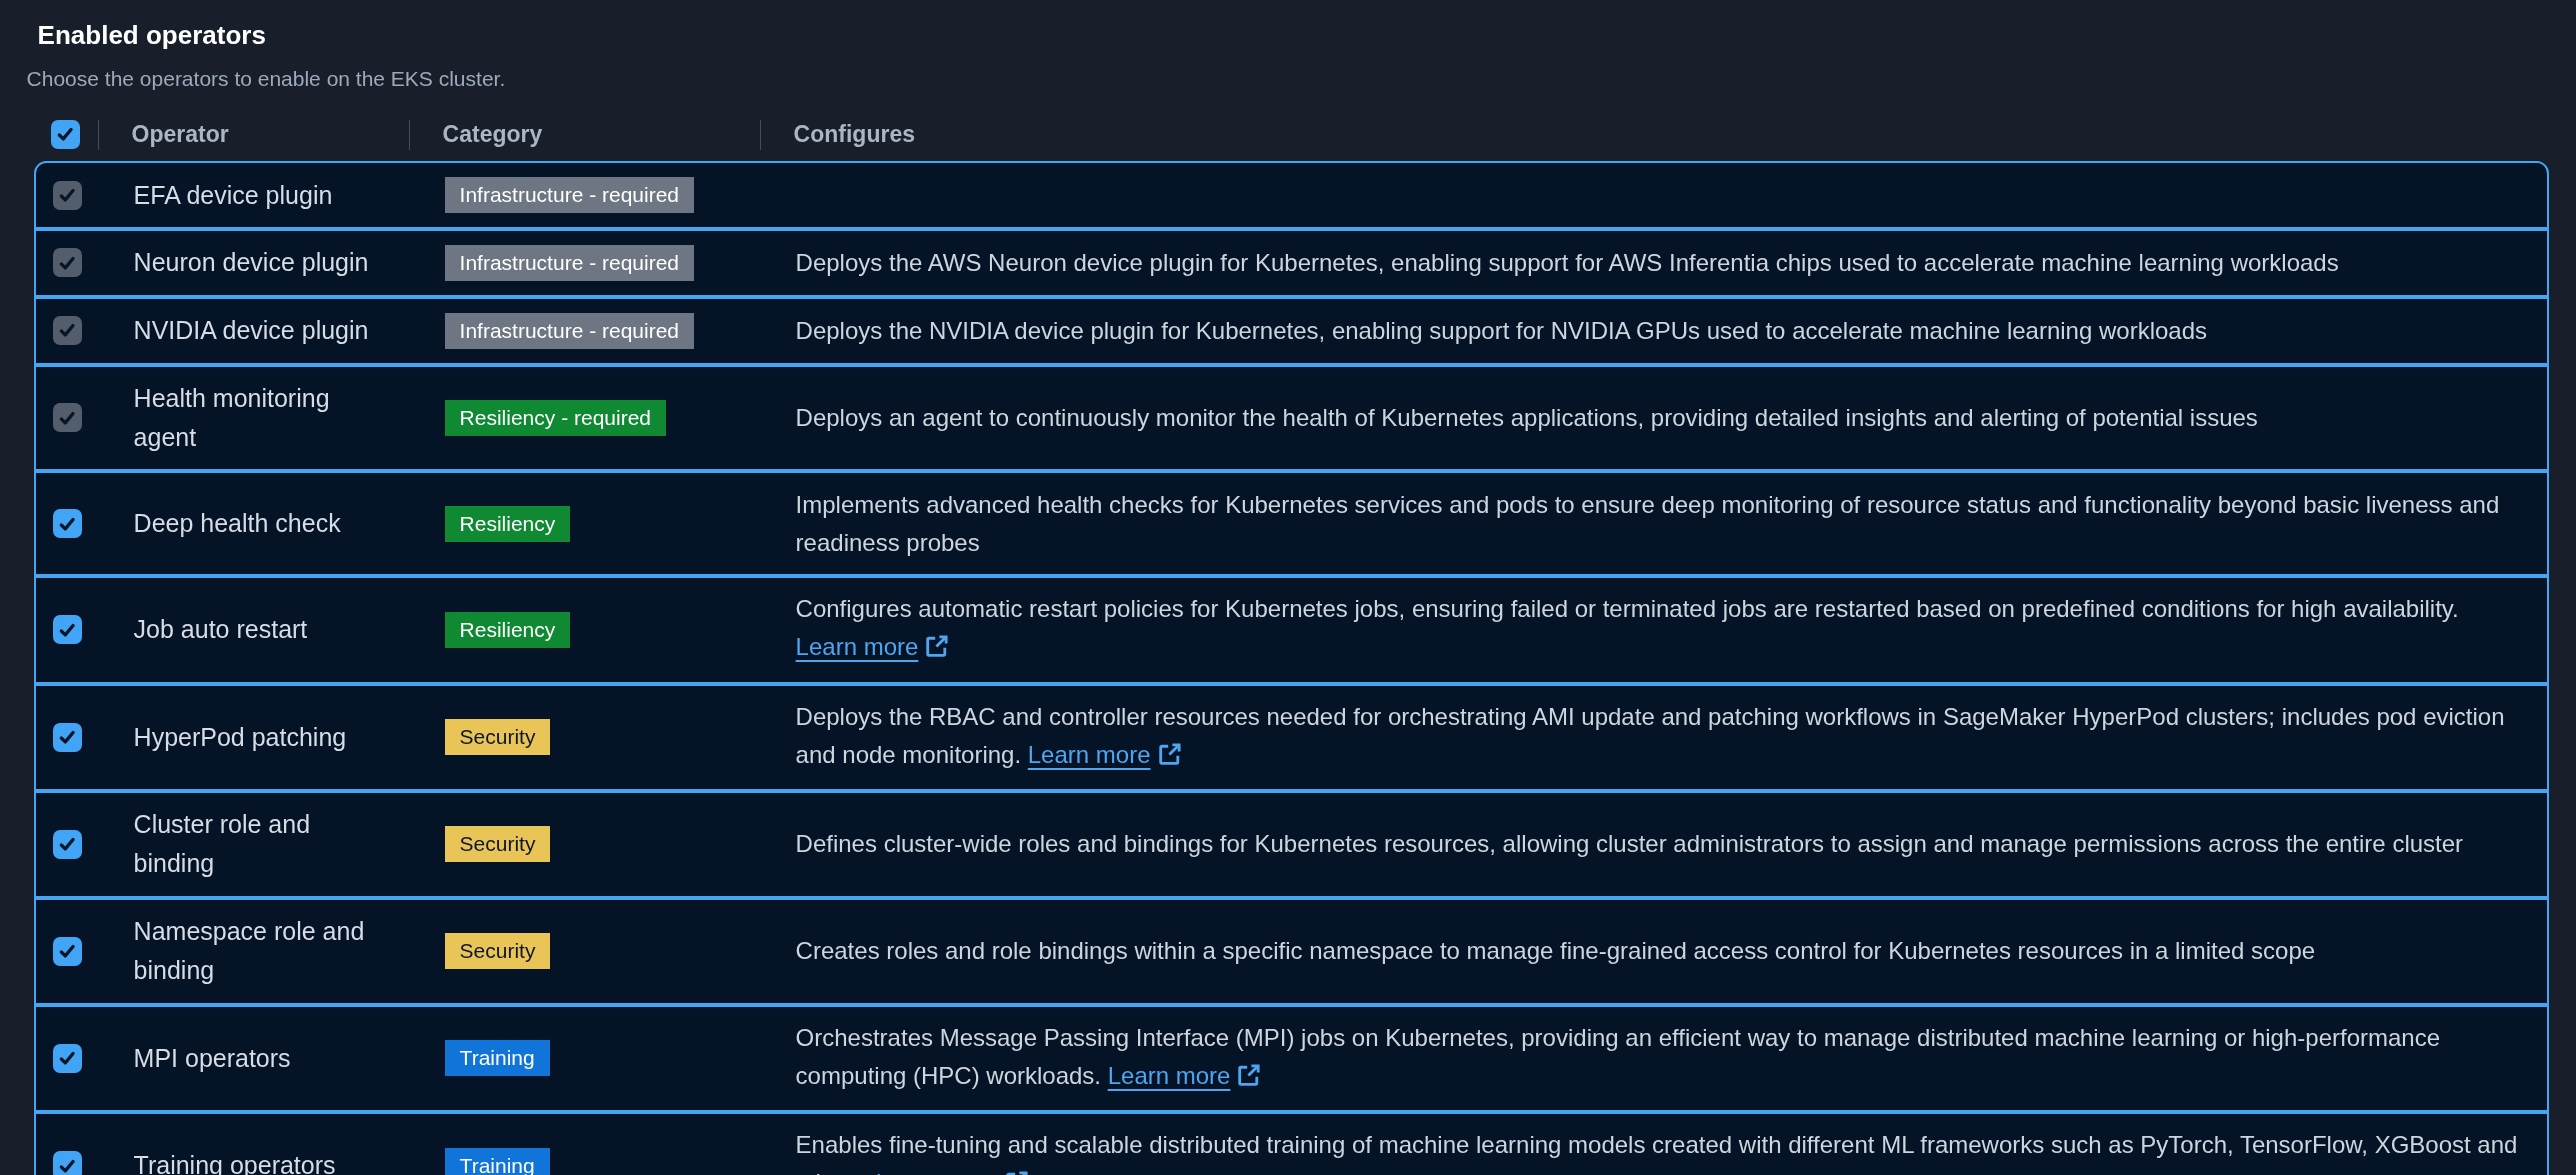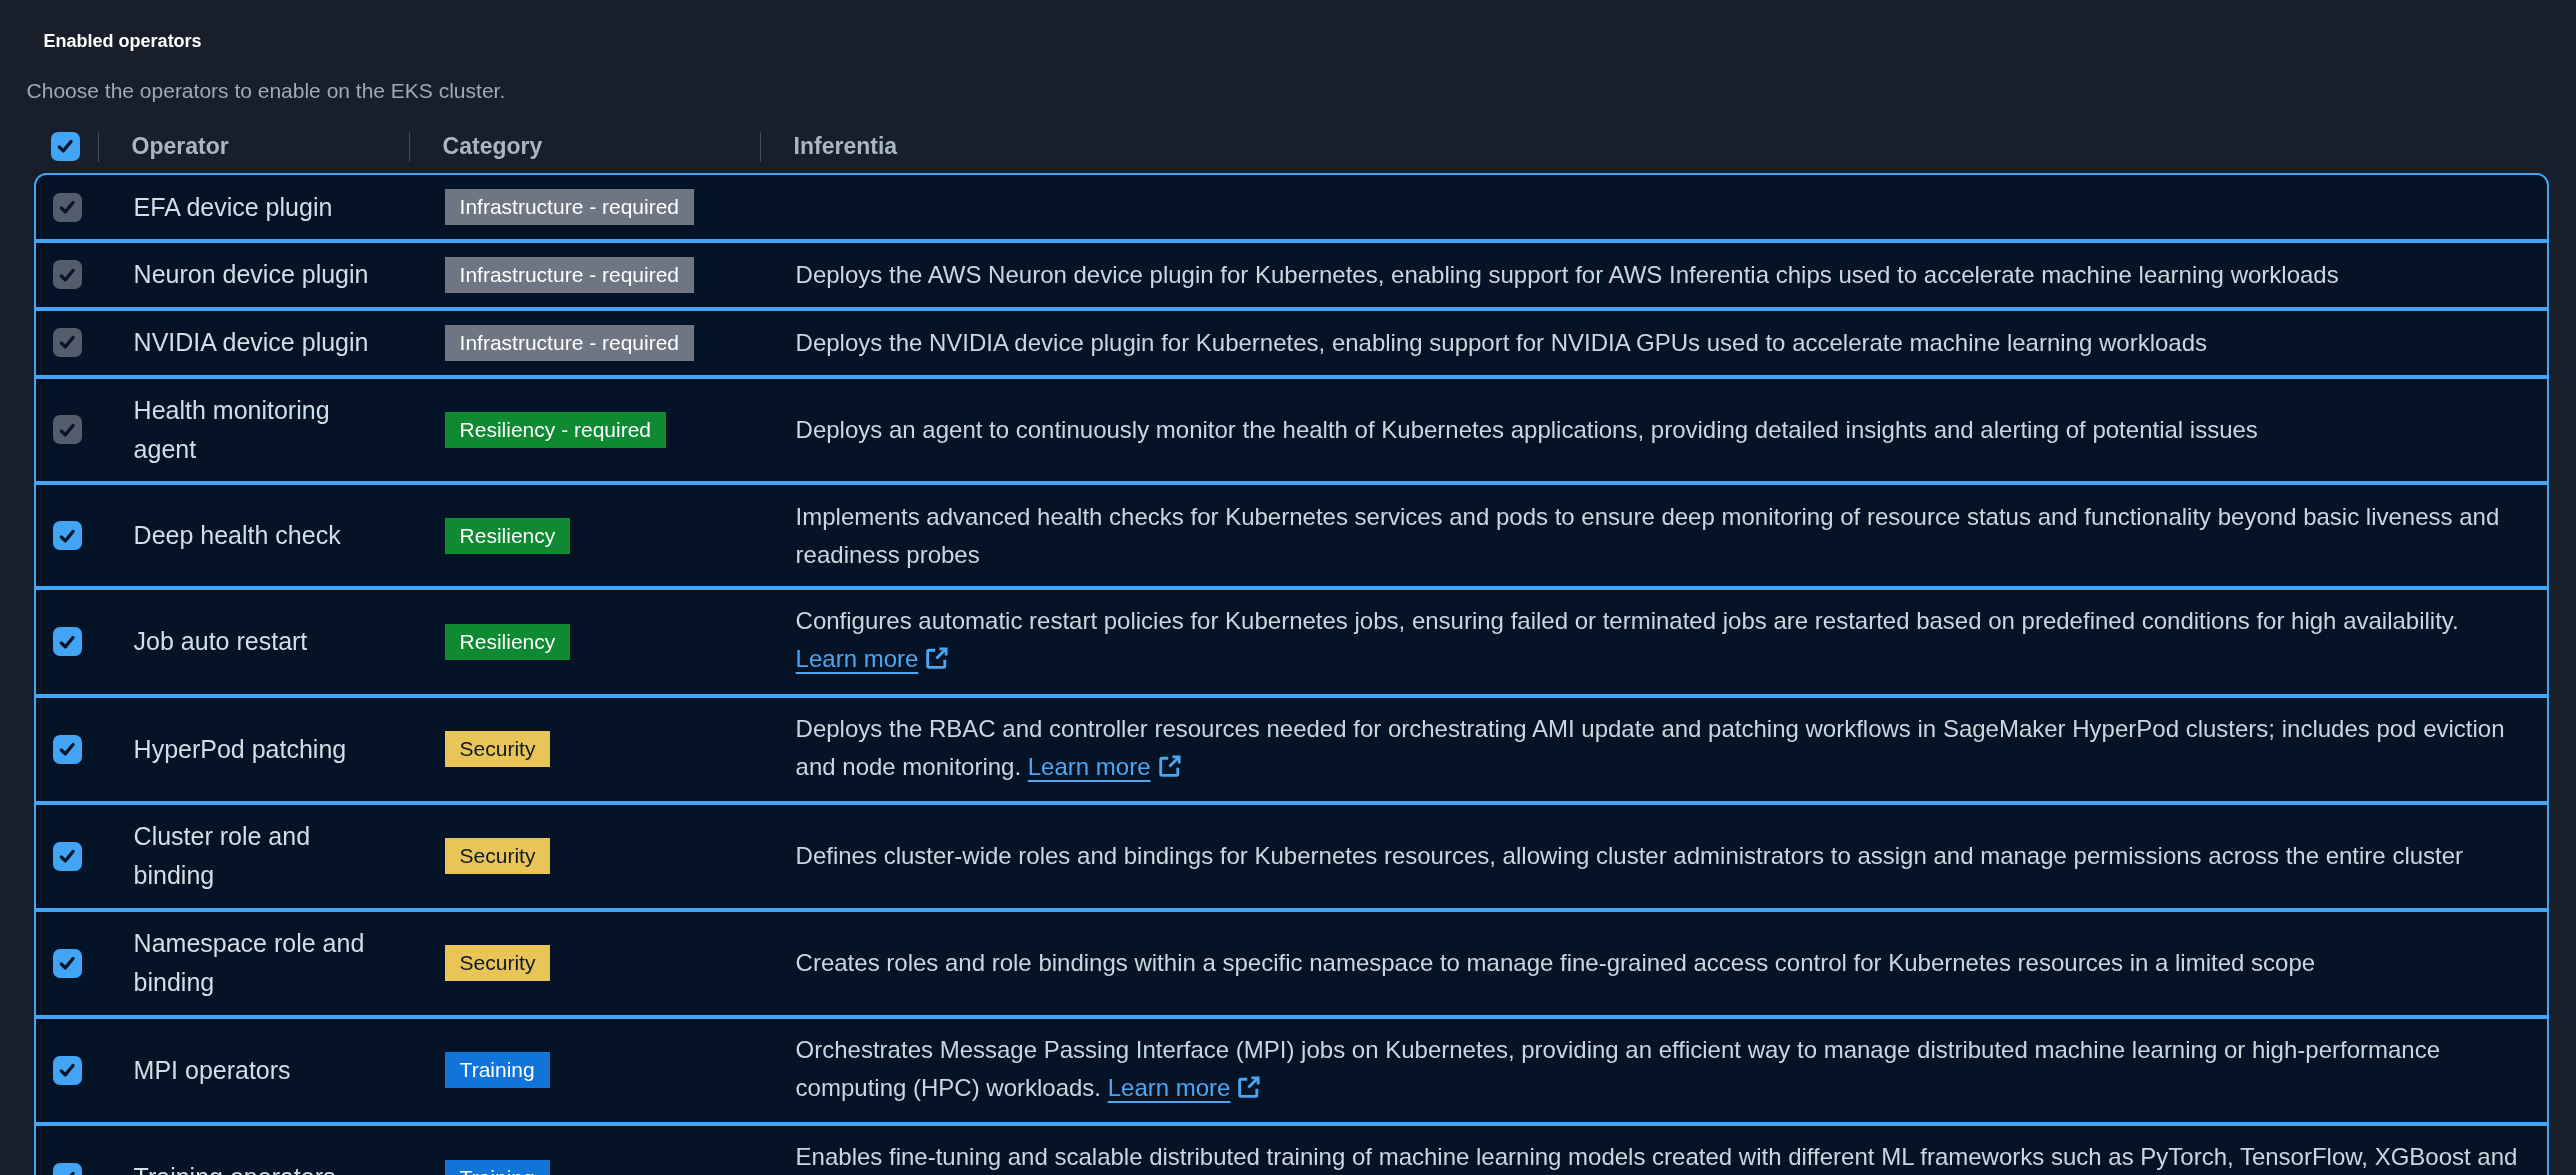--- a/index.html
+++ b/index.html
@@ -4,21 +4,21 @@
 <style>
   html,body{margin:0;padding:0;}
   body{
     width:2576px;height:1176px;overflow:hidden;
     background:#181f2a;
     font-family:"Liberation Sans",sans-serif;
     -webkit-font-smoothing:antialiased;
   }
   .page{padding:7px 26.6px 0 26.6px;box-sizing:border-box;width:2576px;height:1176px;}
   .page-title{
-    margin:17px;color:#ffffff;font-size:18px;font-weight:700;line-height:35px;
+    margin:11px;color:#ffffff;font-size:26px;font-weight:700;line-height:35px;
   }
   .page-subtitle{
     margin:3.5px 0 0 0;color:#9caabb;font-size:21px;font-weight:400;line-height:30px;
   }
   .table{margin-left:7px;margin-top:17.7px;}
   
   .grid{display:grid;grid-template-columns:64px 311px 351px 1fr;align-items:stretch;}
   
   .thead{height:46px;}
   .th{
@@ -85,21 +85,21 @@
         <span class="checkbox">
           <span>
             <svg width="20.4" height="20.4" viewBox="0 0 16 16">
                 <path d="M3.4 8.6l3.1 3.1 6.1-7.4" fill="none" stroke="#0a1628" stroke-width="2.6" stroke-linecap="round" stroke-linejoin="round"></path>
               </svg>
           </span>
         </span>
       </div>
       <div class="th txt">Operator</div>
       <div class="th txt">Category</div>
-      <div class="th txt">Inferentia</div>
+      <div class="th txt">Configures</div>
     </div>
 
     <div class="tbody" id="tbody">
   <div class="row grid">
     <div class="cell chk">
       <span class="checkbox disabled">
         <span>
           <svg width="20.4" height="20.4" viewBox="0 0 16 16">
                   <path d="M3.4 8.6l3.1 3.1 6.1-7.4" fill="none" stroke="#0a1628" stroke-width="2.6" stroke-linecap="round" stroke-linejoin="round"></path>
                 </svg>

